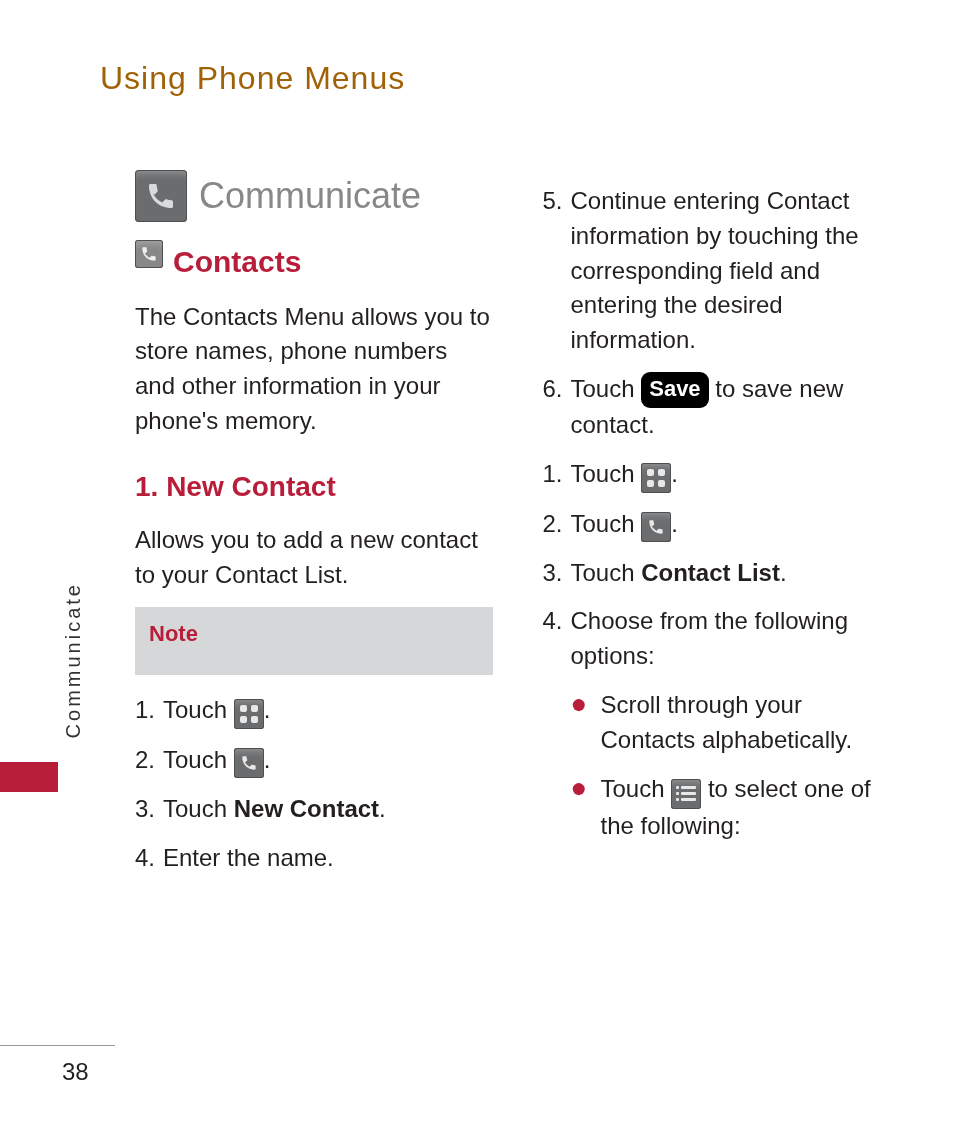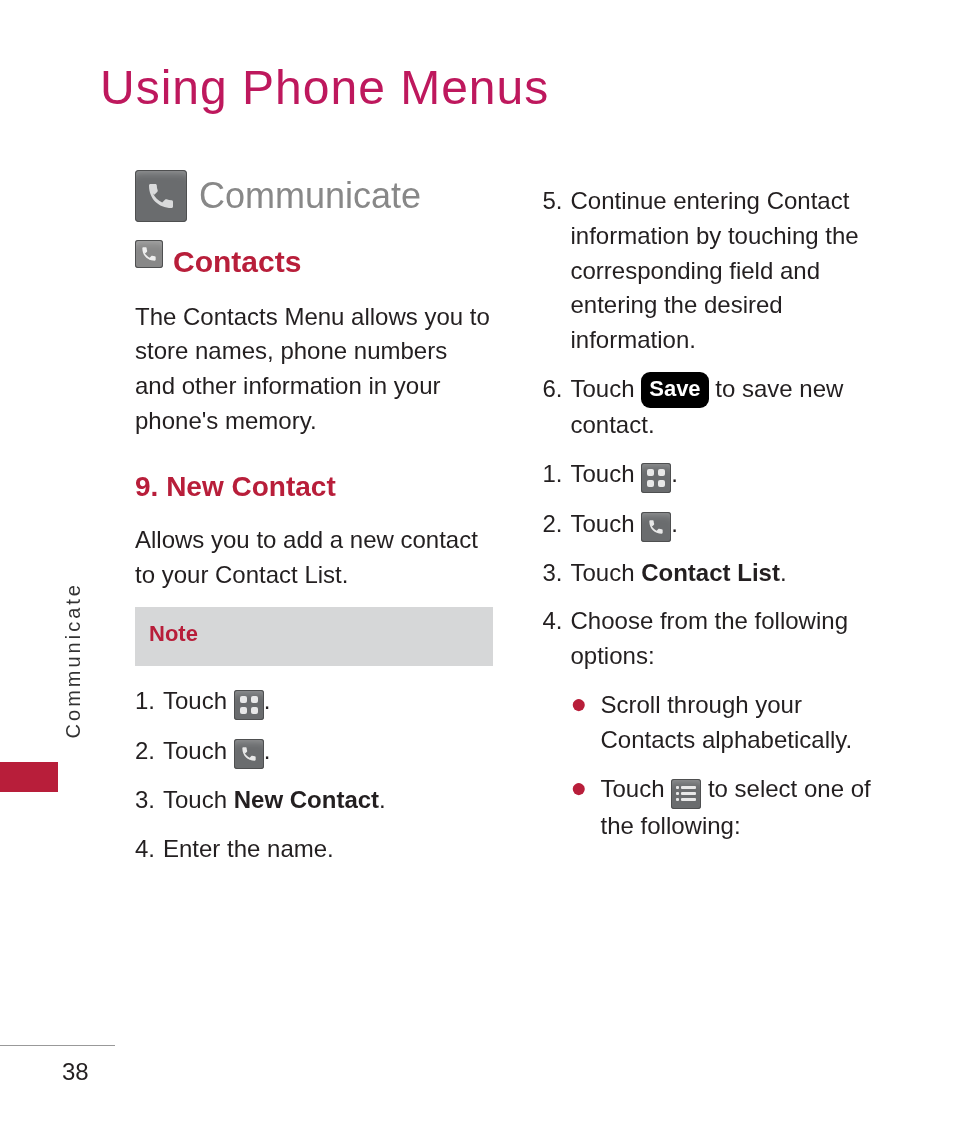--- a/index.html
+++ b/index.html
@@ -9,23 +9,23 @@
     background: #fff;
     font-family: "Optima", "Candara", "Segoe UI", sans-serif;
     color: #231f20;
     position: relative;
     overflow: hidden;
   }
   .page-title {
     position: absolute;
     left: 100px;
     top: 60px;
-    font-size: 48px;
+    font-size: 32px;
     font-weight: 400;
-    color: #be185d;
+    color: #a16207;
     letter-spacing: 1px;
   }
   .side-tab {
     position: absolute;
     left: 0;
     top: 762px;
     width: 58px;
     height: 30px;
     background: #b81e3a;
   }
@@ -88,21 +88,21 @@
     margin: 28px 0 10px 0;
   }
   .body-p { margin-bottom: 12px; margin-top: 16px; }
   .note-box {
     background: #d6d7d8;
     padding: 12px 14px 14px 14px;
     margin: 14px 0 18px 0;
     font-size: 22px;
     line-height: 1.35;
   }
-  .note-title { color: #b81e3a; font-weight: 700; margin-bottom: 3px; }
+  .note-title { color: #b81e3a; font-weight: 700; margin-bottom: 12px; }
   .step { margin: 14px 0 14px 0; display:flex; }
   .step .num { min-width: 28px; }
   .step .txt { flex:1; }
   .indent { padding-left: 28px; }
   .bullet-row { display:flex; margin: 14px 0; }
   .bullet-dot { color:#b81e3a; font-size:28px; line-height:1; min-width:30px; padding-top:2px;}
   .bold { font-weight: 700; }
   .save-pill {
     display: inline-block;
     background: #000;
@@ -166,21 +166,21 @@
       <span class="icon-box small-contacts icon-phone">
         <svg viewBox="0 0 24 24" fill="#eee">
             <path d="M6.6 10.2c1.4 2.8 3.4 4.8 6.2 6.2l2-2c.3-.3.7-.4 1-.2 1 .4 2.1.6 3.2.6.6 0 1 .4 1 1v3.2c0 .6-.4 1-1 1C10.2 20 4 13.8 4 5c0-.6.4-1 1-1h3.2c.6 0 1 .4 1 1 0 1.1.2 2.2.6 3.2.1.3 0 .7-.2 1l-2 2z"></path>
           </svg>
       </span>
       <span>Contacts</span>
     </div>
 
     <p class="body-p">The Contacts Menu allows you to store names, phone numbers and other information in your phone's memory.</p>
 
-    <div class="h-sub">9. New Contact</div>
+    <div class="h-sub">1. New Contact</div>
     <p class="body-p">Allows you to add a new contact to your Contact List.</p>
 
     <div class="note-box">
       <div class="note-title">Note</div>
     </div>
 
     <div class="step">
       <span class="num">1.</span>
       <span class="txt">
         <span>Touch </span><span class="icon-box">

